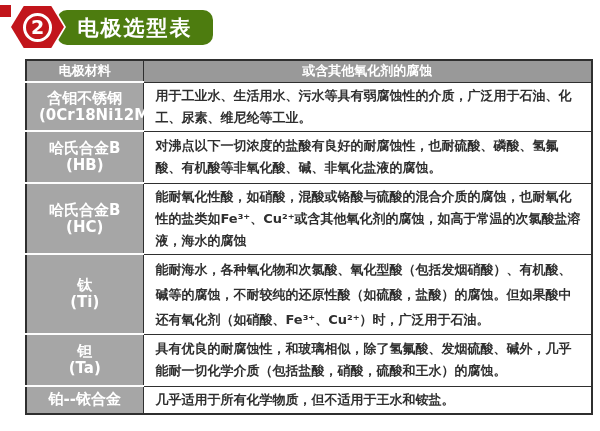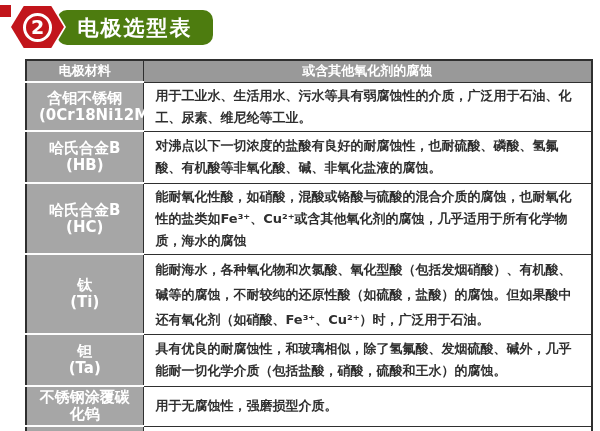--- a/index.html
+++ b/index.html
@@ -160,42 +160,36 @@
         <span class="mat-name">哈氏合金B</span>
         <span class="mat-code">(HB)</span>
       </td>
       <td class="desc-cell">对沸点以下一切浓度的盐酸有良好的耐腐蚀性，也耐硫酸、磷酸、氢氟酸、有机酸等非氧化酸、碱、非氧化盐液的腐蚀。</td>
     </tr>
     <tr class="h66">
       <td class="mat-cell">
         <span class="mat-name">哈氏合金B</span>
         <span class="mat-code">(HC)</span>
       </td>
-      <td class="desc-cell">能耐氧化性酸，如硝酸，混酸或铬酸与硫酸的混合介质的腐蚀，也耐氧化性的盐类如Fe³⁺、Cu²⁺或含其他氧化剂的腐蚀，几乎适用于所有化学物质，海水的腐蚀</td>
+      <td class="desc-cell">能耐氧化性酸，如硝酸，混酸或铬酸与硫酸的混合介质的腐蚀，也耐氧化性的盐类如Fe³⁺、Cu²⁺或含其他氧化剂的腐蚀，如高于常温的次氯酸盐溶液，海水的腐蚀</td>
     </tr>
     <tr class="h76">
       <td class="mat-cell">
         <span class="mat-name">钛</span>
         <span class="mat-code">(Ti)</span>
       </td>
       <td class="desc-cell">能耐海水，各种氧化物和次氯酸、氧化型酸（包括发烟硝酸）、有机酸、碱等的腐蚀，不耐较纯的还原性酸（如硫酸，盐酸）的腐蚀。但如果酸中还有氧化剂（如硝酸、Fe³⁺、Cu²⁺）时，广泛用于石油。</td>
     </tr>
     <tr class="h52">
       <td class="mat-cell">
         <span class="mat-name">钽</span>
         <span class="mat-code">(Ta)</span>
       </td>
       <td class="desc-cell">具有优良的耐腐蚀性，和玻璃相似，除了氢氟酸、发烟硫酸、碱外，几乎能耐一切化学介质（包括盐酸，硝酸，硫酸和王水）的腐蚀。</td>
     </tr>
-    <tr class="h25">
-      <td class="mat-cell">
-        <span class="mat-name">不锈钢涂覆碳化钨</span>
-      </td>
-      <td class="desc-cell">用于无腐蚀性，强磨损型介质。</td>
-    </tr>
     <tr class="h24">
       <td class="mat-cell">
         <span class="mat-name">铂--铱合金</span>
       </td>
       <td class="desc-cell">几乎适用于所有化学物质，但不适用于王水和铵盐。</td>
     </tr>
   </tbody>
 </table>
 
 </body></html>

